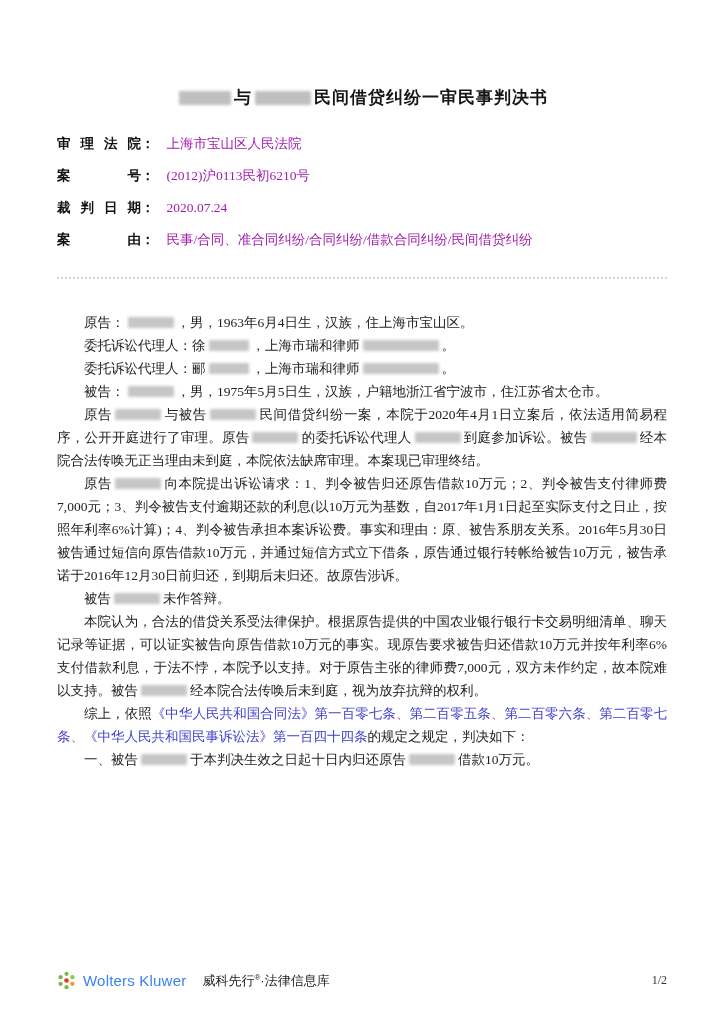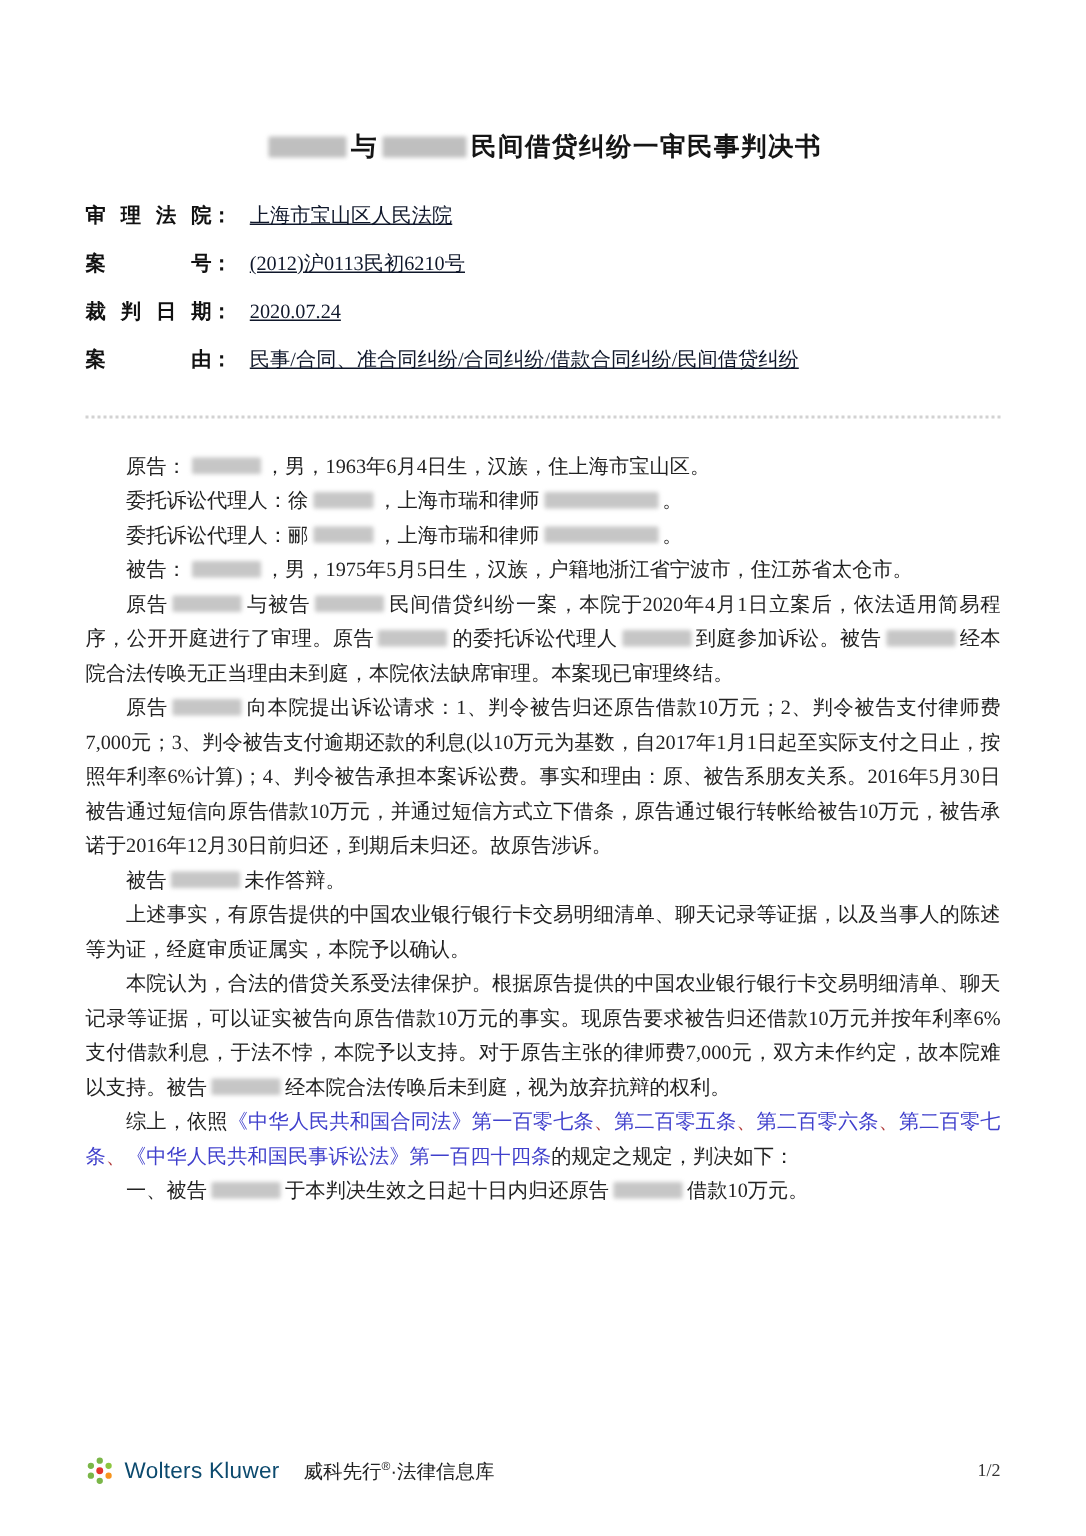--- a/index.html
+++ b/index.html
@@ -29,27 +29,27 @@
   }
   .meta-label {
     display:inline-flex;
     justify-content:space-between;
     width:84px;
     font-weight:700;
     color:#111;
     flex:none;
   }
   .meta-colon { font-weight:700; color:#111; margin-right:12px; }
-  .meta-value { color:#0f172a;text-decoration:underline; }
+  .meta-value { color:#a21caf; }
   .dotted {
     border-top:2px dotted #d2d2d2;
     margin-top:14px;
   }
   .body {
-    margin-top:20px;
+    margin-top:32px;
     font-size:13.5px;
     line-height:23px;
     text-align:justify;
     color:#222;
   }
   .body p { margin:0; text-indent:2em; }
   .redact {
     display:inline-block;
     height:11px;
     background:#c6c6c6;
@@ -65,21 +65,21 @@
     left:57px; right:57px; bottom:34px;
     display:flex;
     justify-content:space-between;
     align-items:center;
     font-family:"Liberation Sans","DejaVu Sans",sans-serif;
   }
   .footer-left { display:flex; align-items:center; }
   .wk-logo { width:19px; height:19px; display:inline-block; margin-right:7px; }
   .brand {
     font-size:15px;
-    color:#0c4a6e;
+    color:#3b82f6;
     letter-spacing:0.2px;
     margin-right:16px;
     font-weight:400;
   }
   .product { font-size:13px; color:#222; }
   .product sup { font-size:8px; }
   .page-num { font-size:12px; color:#333; font-family:"Liberation Serif",serif;margin-left:38px; }
 </style>
 </head>
 <body>
@@ -127,21 +127,20 @@
       </div>
     <div class="dotted"></div>
     <div class="body" id="body">
         <p><span>原告：</span><span class="redact" style="width: 46px;"></span><span>，男，1963年6月4日生，汉族，住上海市宝山区。</span></p>
         <p><span>委托诉讼代理人：徐</span><span class="redact" style="width: 40px;"></span><span>，上海市瑞和律师</span><span class="redact" style="width: 76px;"></span><span>。</span></p>
         <p><span>委托诉讼代理人：郦</span><span class="redact" style="width: 40px;"></span><span>，上海市瑞和律师</span><span class="redact" style="width: 76px;"></span><span>。</span></p>
         <p><span>被告：</span><span class="redact" style="width: 46px;"></span><span>，男，1975年5月5日生，汉族，户籍地浙江省宁波市，住江苏省太仓市。</span></p>
         <p><span>原告</span><span class="redact" style="width: 46px;"></span><span>与被告</span><span class="redact" style="width: 46px;"></span><span>民间借贷纠纷一案，本院于2020年4月1日立案后，依法适用简易程序，公开开庭进行了审理。原告</span><span class="redact" style="width: 46px;"></span><span>的委托诉讼代理人</span><span class="redact" style="width: 46px;"></span><span>到庭参加诉讼。被告</span><span class="redact" style="width: 46px;"></span><span>经本院合法传唤无正当理由未到庭，本院依法缺席审理。本案现已审理终结。</span></p>
         <p><span>原告</span><span class="redact" style="width: 46px;"></span><span>向本院提出诉讼请求：1、判令被告归还原告借款10万元；2、判令被告支付律师费7,000元；3、判令被告支付逾期还款的利息(以10万元为基数，自2017年1月1日起至实际支付之日止，按照年利率6%计算)；4、判令被告承担本案诉讼费。事实和理由：原、被告系朋友关系。2016年5月30日被告通过短信向原告借款10万元，并通过短信方式立下借条，原告通过银行转帐给被告10万元，被告承诺于2016年12月30日前归还，到期后未归还。故原告涉诉。</span></p>
         <p><span>被告</span><span class="redact" style="width: 46px;"></span><span>未作答辩。</span></p>
-        <p><span>上述事实，有原告提供的中国农业银行银行卡交易明细清单、聊天记录等证据，以及当事人的陈述等为证，经庭审质证属实，本院予以确认。</span></p>
         <p><span>本院认为，合法的借贷关系受法律保护。根据原告提供的中国农业银行银行卡交易明细清单、聊天记录等证据，可以证实被告向原告借款10万元的事实。现原告要求被告归还借款10万元并按年利率6%支付借款利息，于法不悖，本院予以支持。对于原告主张的律师费7,000元，双方未作约定，故本院难以支持。被告</span><span class="redact" style="width: 46px;"></span><span>经本院合法传唤后未到庭，视为放弃抗辩的权利。</span></p>
         <p><span>综上，依照</span><span class="link" style="color: rgb(64, 64, 204);">《中华人民共和国合同法》</span><span class="link" style="color: rgb(64, 64, 204);">第一百零七条</span><span class="sep" style="color: rgb(176, 58, 58);">、</span><span class="link" style="color: rgb(64, 64, 204);">第二百零五条</span><span class="sep" style="color: rgb(176, 58, 58);">、</span><span class="link" style="color: rgb(64, 64, 204);">第二百零六条</span><span class="sep" style="color: rgb(176, 58, 58);">、</span><span class="link" style="color: rgb(64, 64, 204);">第二百零七条</span><span class="sep" style="color: rgb(176, 58, 58);">、</span><span class="link" style="color: rgb(64, 64, 204);">《中华人民共和国民事诉讼法》</span><span class="link" style="color: rgb(64, 64, 204);">第一百四十四条</span><span>的规定之规定，判决如下：</span></p>
         <p><span>一、被告</span><span class="redact" style="width: 46px;"></span><span>于本判决生效之日起十日内归还原告</span><span class="redact" style="width: 46px;"></span><span>借款10万元。</span></p>
       </div>
   </div>
   <div class="footer">
     <div class="footer-left">
       <span class="wk-logo">
         <svg width="19" height="19" viewBox="0 0 19 19" aria-hidden="true">
           <circle cx="9.5" cy="2.8" r="2.1" fill="#7ab648"></circle>

